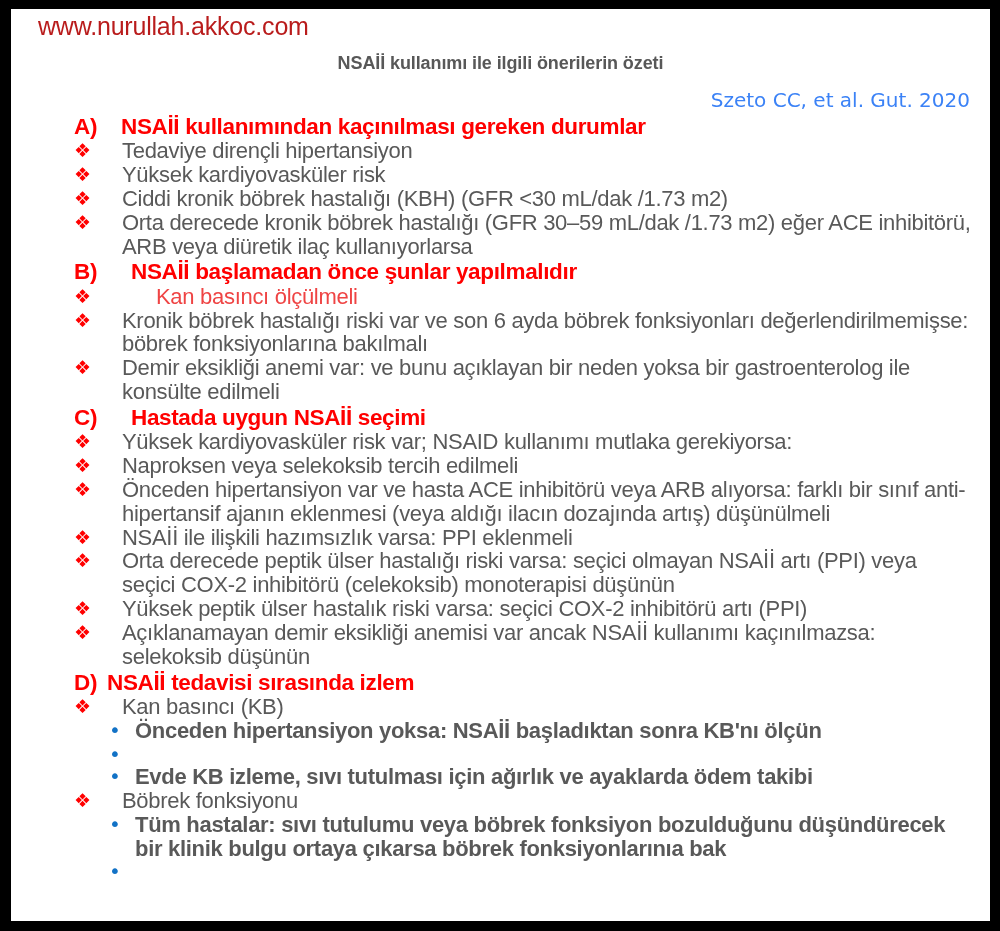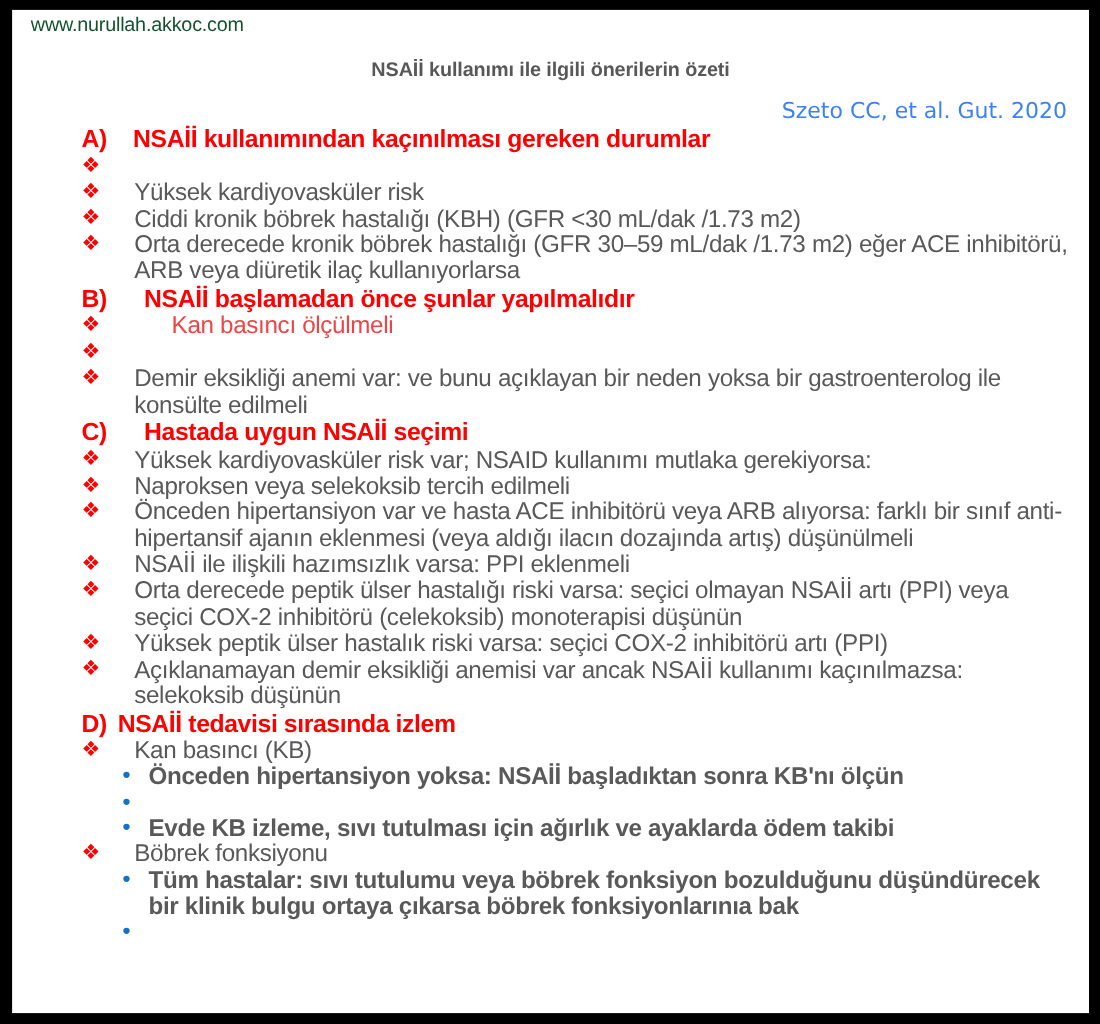--- a/index.html
+++ b/index.html
@@ -29,24 +29,24 @@
     width: 100%;
     height: 100%;
     background: #ffffff;
     box-sizing: border-box;
     overflow: hidden;
   }
 
   
   .site-url {
     position: absolute;
-    left: 17px;
+    left: 27px;
     top: 3px;
-    font-size: 18px;
-    color: #14532d;
+    font-size: 25px;
+    color: #b91c1c;
     letter-spacing: -0.2px;
     white-space: nowrap;
   }
 
   
   .slide-title {
     position: absolute;
     left: 0;
     right: 0;
     top: 44px;
@@ -156,20 +156,21 @@
     <div class="citation">Szeto CC, et al. Gut. 2020</div>
 
     <div class="body-block">
 
       <div class="section-head gap-wide sec-a-head">
         <span class="section-letter">A)</span>
         <span>NSAİİ kullanımından kaçınılması gereken durumlar</span>
       </div>
       <div class="lvl1">
         <span class="mark">❖</span>
+        <span class="txt">Tedaviye dirençli hipertansiyon</span>
       </div>
       <div class="lvl1">
         <span class="mark">❖</span>
         <span class="txt">Yüksek kardiyovasküler risk</span>
       </div>
       <div class="lvl1">
         <span class="mark">❖</span>
         <span class="txt">Ciddi kronik böbrek hastalığı (KBH) (GFR &lt;30 mL/dak /1.73 m2)</span>
       </div>
       <div class="lvl1">
@@ -180,20 +181,21 @@
       <div class="section-head gap-extra sec-b-head">
         <span class="section-letter">B)</span>
         <span>NSAİİ başlamadan önce şunlar yapılmalıdır</span>
       </div>
       <div class="lvl1 dark">
         <span class="mark">❖</span>
         <span class="txt">Kan basıncı ölçülmeli</span>
       </div>
       <div class="lvl1">
         <span class="mark">❖</span>
+        <span class="txt">Kronik böbrek hastalığı riski var ve son 6 ayda böbrek fonksiyonları değerlendirilmemişse: böbrek fonksiyonlarına bakılmalı</span>
       </div>
       <div class="lvl1">
         <span class="mark">❖</span>
         <span class="txt">Demir eksikliği anemi var: ve bunu açıklayan bir neden yoksa   bir gastroenterolog ile konsülte edilmeli</span>
       </div>
 
       <div class="section-head gap-extra sec-c-head">
         <span class="section-letter">C)</span>
         <span>Hastada uygun NSAİİ seçimi</span>
       </div>

